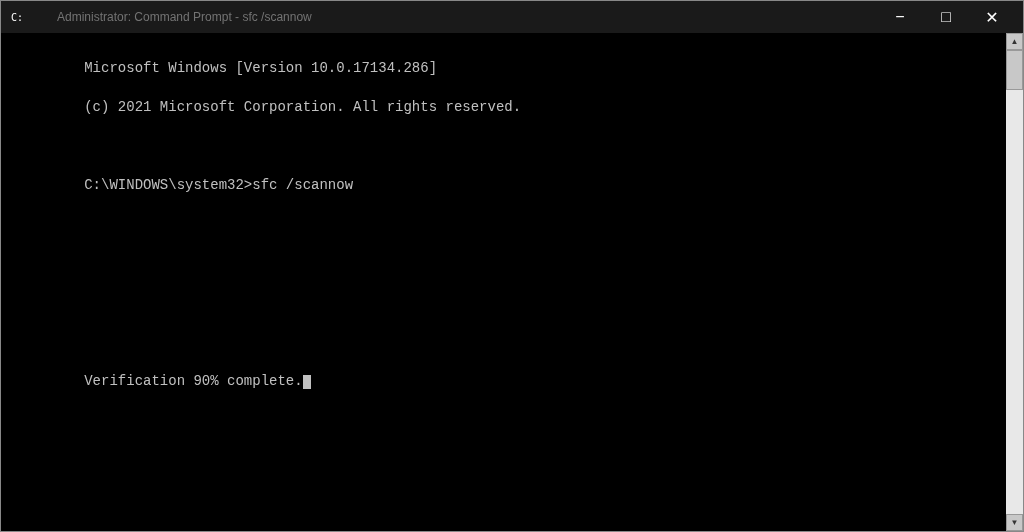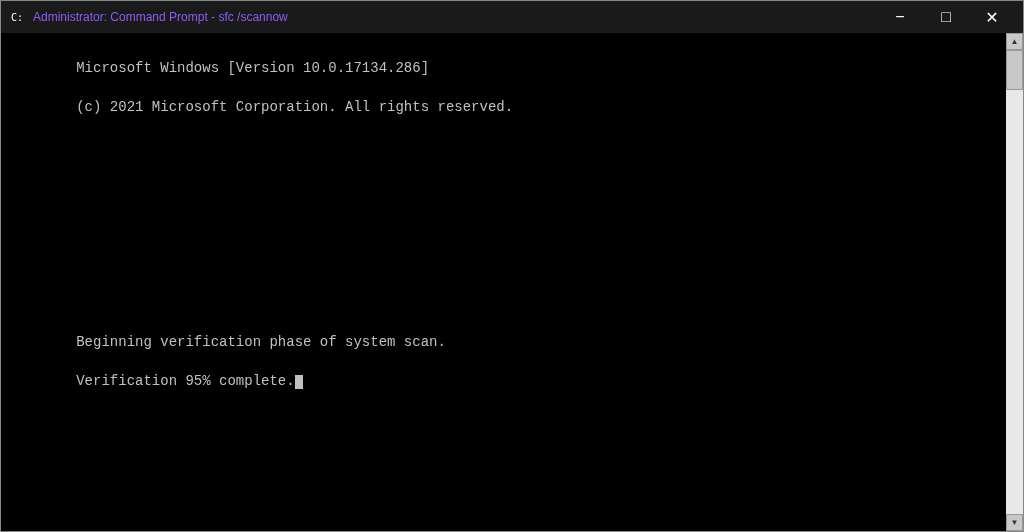--- a/index.html
+++ b/index.html
@@ -36,26 +36,27 @@
     }
 
     .title-bar-icon {
       width: 16px;
       height: 16px;
       margin-right: 8px;
       flex-shrink: 0;
     }
 
     .title-bar-text {
-      color: #8b5cf6;
+      color: #737373;
       font-size: 12px;
       flex: 1;
       white-space: nowrap;
       overflow: hidden;
       text-overflow: ellipsis;
+      margin-left: 24px;
     }
 
     .title-bar-controls {
       display: flex;
       align-items: center;
       gap: 0;
     }
 
     .title-bar-btn {
       width: 46px;
@@ -74,21 +75,21 @@
     .window-body {
       display: flex;
       flex: 1;
       background: #000000;
       overflow: hidden;
     }
 
     .terminal-area {
       flex: 1;
       background: #000000;
-      padding: 6px 8px;
+      padding: 6px 16px;
       overflow: hidden;
       position: relative;
     }
 
     .terminal-text {
       font-family: 'Courier New', Courier, monospace;
       font-size: 14px;
       color: #c0c0c0;
       line-height: 1.4;
       white-space: pre;
@@ -168,26 +169,26 @@
     </div>
   </div>
 
   <div class="window-body">
 
     <div class="terminal-area">
       <div class="terminal-text">
         <span>Microsoft Windows [Version 10.0.17134.286]</span><br>
         <span>(c) 2021 Microsoft Corporation. All rights reserved.</span><br>
         <br>
+        <span>C:\WINDOWS\system32&gt;sfc /scannow</span><br>
         <br>
         <br>
         <br>
         <br>
-        <span>Beginning verification phase of system scan.</span><br>
-        <span>Verification 95% complete.</span><span class="cursor"></span>
+        <span>Verification 90% complete.</span><span class="cursor"></span>
       </div>
     </div>
 
     <div class="scrollbar">
       <div class="scrollbar-btn">▲</div>
       <div class="scrollbar-track">
         <div class="scrollbar-thumb"></div>
       </div>
       <div class="scrollbar-btn">▼</div>
     </div>

